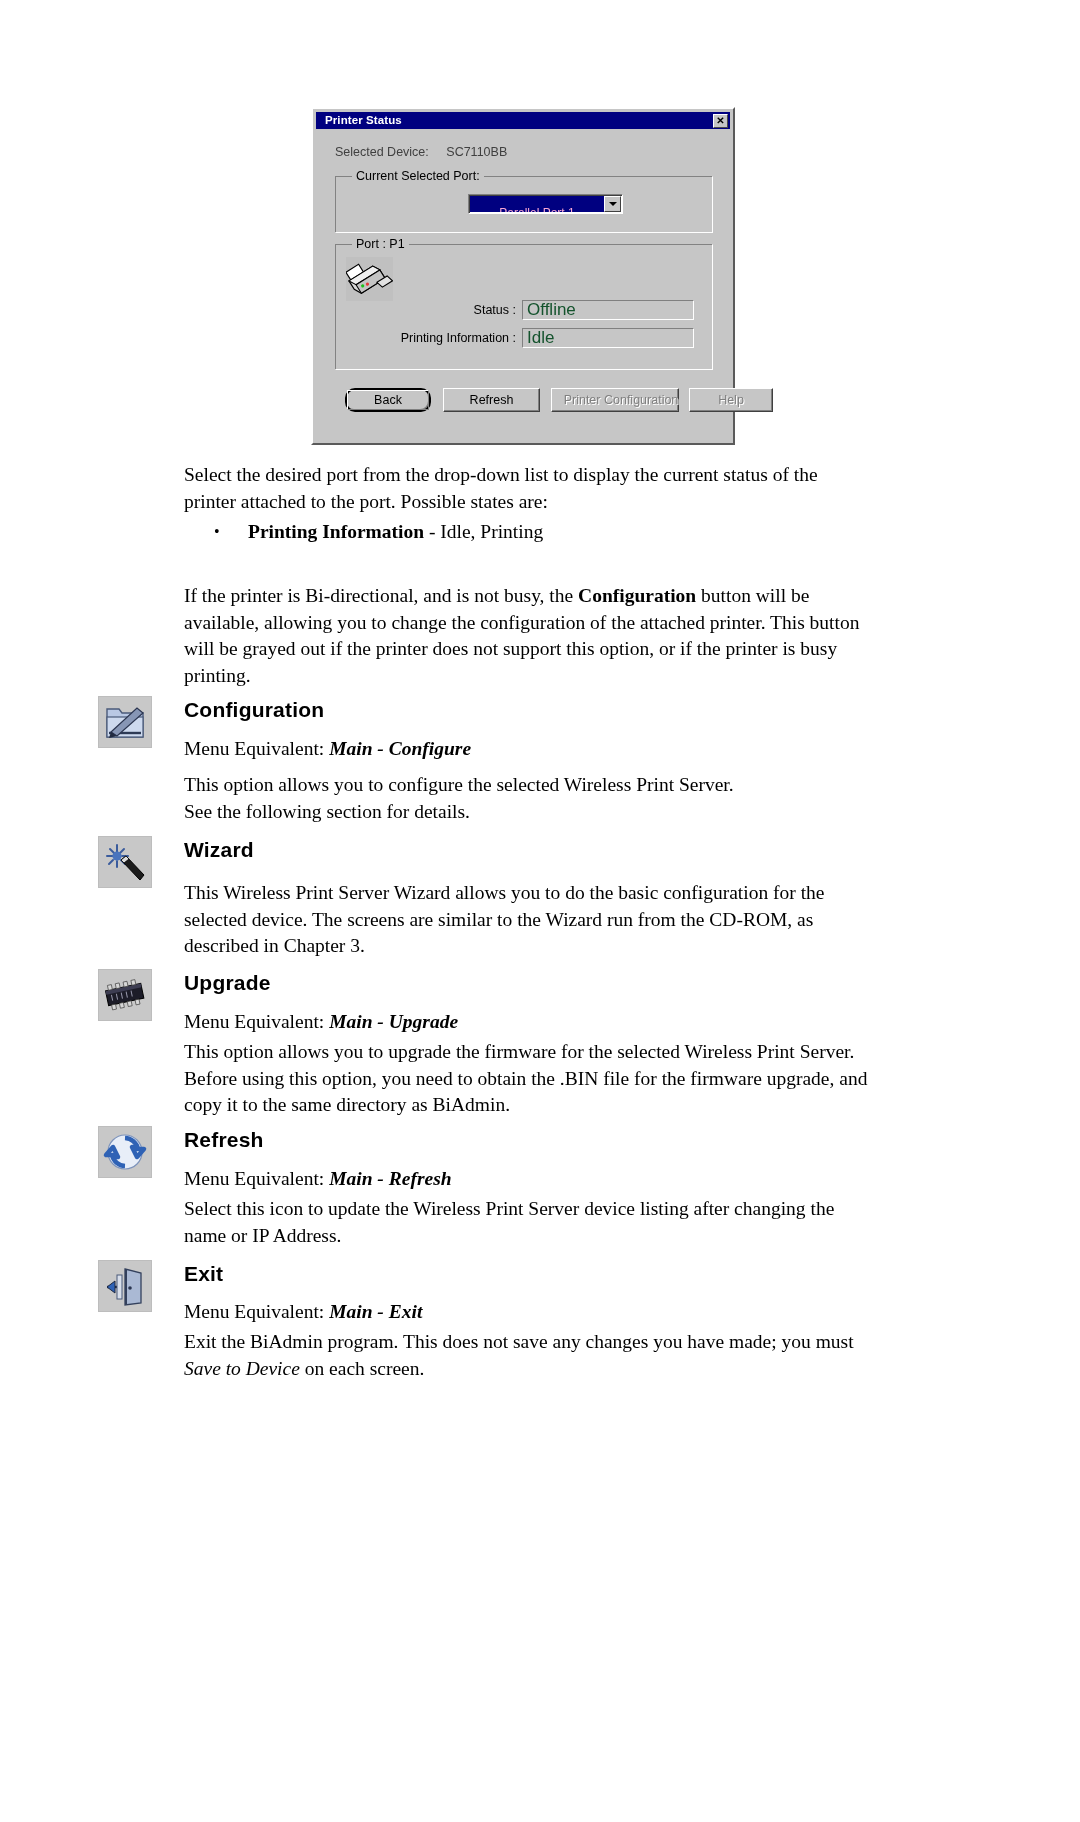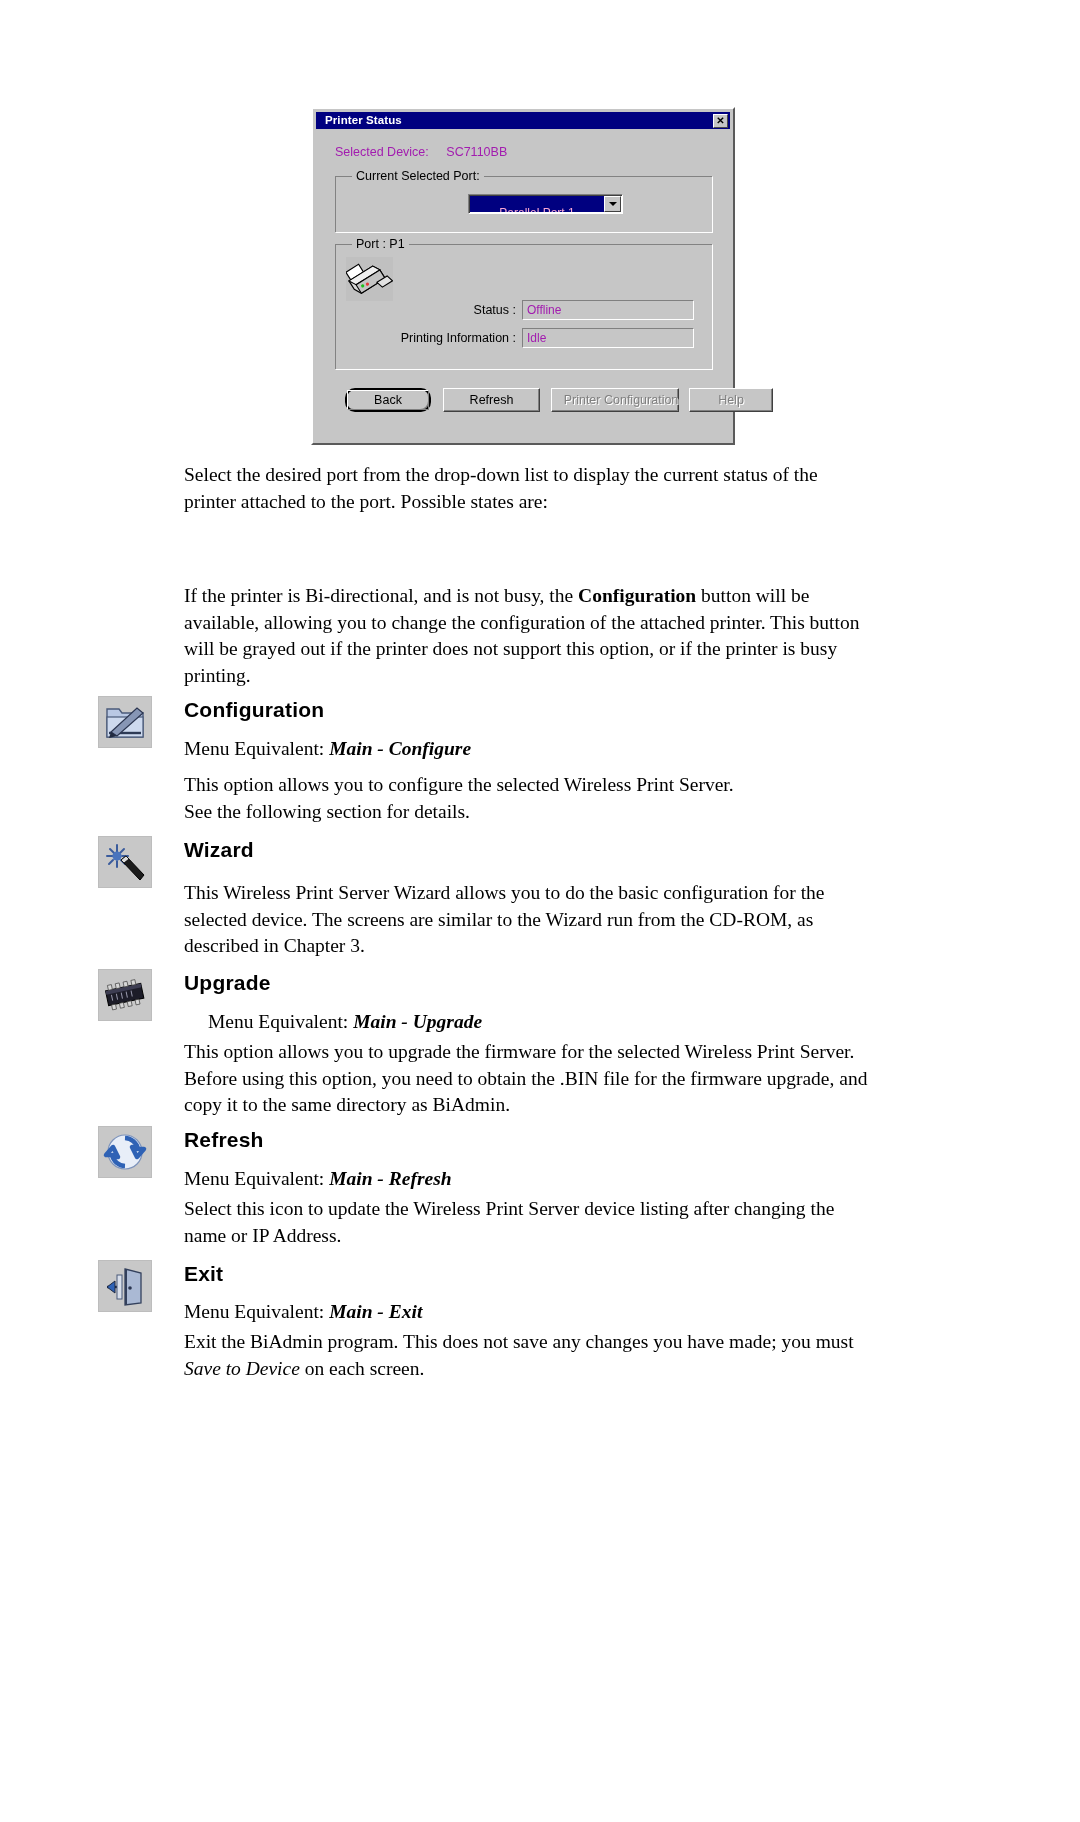--- a/index.html
+++ b/index.html
@@ -69,21 +69,21 @@
     font-family: "Liberation Sans", sans-serif;
     cursor: pointer;
     box-sizing: border-box;
   }
 
   .selected-device {
     position: absolute;
     left: 22px;
     top: 36px;
     font-size: 12.5px;
-    color: #a21caf;
+    color: #404040;
     white-space: nowrap;
   }
   .selected-device .sd-label { margin-right: 14px; }
 
   
   .groupbox {
     position: absolute;
     border: 1px solid #828282;
     border-right-color: #f2f2f2;
     border-bottom-color: #f2f2f2;
@@ -187,24 +187,24 @@
     position: absolute;
     left: 186px;
     width: 172px;
     height: 20px;
     background: #c6c6c6;
     border-top: 1px solid #808080;
     border-left: 1px solid #808080;
     border-right: 1px solid #ffffff;
     border-bottom: 1px solid #ffffff;
     box-sizing: border-box;
-    font-size: 12px;
+    font-size: 17px;
     line-height: 18px;
     padding-left: 4px;
-    color: #a21caf;
+    color: #14532d;
     white-space: nowrap;
     overflow: hidden;
   }
 
   .btn-row {
     position: absolute;
     left: 14px;
     top: 279px;
     width: 396px;
     height: 24px;
@@ -376,20 +376,23 @@
     <div class="btn disabled" style="left:224px; width:128px;padding-left:12px;">Printer Configuration</div>
     <div class="btn disabled" style="left:362px; width:84px;">Help</div>
   </div>
 </div>
 
 <div class="doc">
 
   <div class="para" style="left:184px; top:462px; width:690px;">Select the desired port from the drop-down list to display the current status of the printer attached to the port. Possible states are:</div>
 
   <div class="bullets" style="top:516px;">
+    <div class="bullet">
+      <b class="strong">Printing Information</b><span> - Idle, Printing</span>
+    </div>
   </div>
 
   <div class="para" style="left:184px; top:583px; width:690px;">
     <span>If the printer is Bi-directional, and is not busy, the </span><b class="strong">Configuration</b><span> button will be available, allowing you to change the configuration of the attached printer. This button will be grayed out if the printer does not support this option, or if the printer is busy printing.</span>
   </div>
 
   <div class="section-icon" style="top:696px;">
     <svg width="52" height="50" viewBox="0 0 52 50">
       <rect x="0" y="0" width="52" height="50" fill="#c8c8c8"></rect>
       <polygon points="8,12 20,12 23,16 44,16 44,40 8,40" fill="#b9c8e4" stroke="#4a5a7a" stroke-width="1.4"></polygon>
@@ -447,21 +450,21 @@
           <line x1="13" y1="22" x2="13" y2="28"></line>
           <line x1="18" y1="22" x2="18" y2="28"></line>
           <line x1="23" y1="22" x2="23" y2="28"></line>
           <line x1="28" y1="22" x2="28" y2="28"></line>
           <line x1="33" y1="22" x2="33" y2="28"></line>
         </g>
       </g>
     </svg>
   </div>
   <div class="sec-head" style="top:971px;">Upgrade</div>
-  <div class="para" style="left:184px; top:1009px; width:690px;margin-left:24px;">
+  <div class="para" style="left:184px; top:1009px; width:690px;">
     <span>Menu Equivalent: </span><span class="bi">Main - Upgrade</span>
   </div>
   <div class="para" style="left:184px; top:1039px; width:700px;">This option allows you to upgrade the firmware for the selected Wireless Print Server. Before using this option, you need to obtain the .BIN file for the firmware upgrade, and copy it to the same directory as BiAdmin.</div>
 
   <div class="section-icon" style="top:1126px;">
     <svg width="52" height="50" viewBox="0 0 52 50">
       <rect x="0" y="0" width="52" height="50" fill="#c8c8c8"></rect>
       <circle cx="26" cy="25" r="17" fill="#e8eef8" stroke="#7d93bb" stroke-width="1.2"></circle>
       <path d="M26 11 A14 14 0 0 1 39 22 L33 20 L38 30 L45 22 L39 22" fill="none" stroke="#2f62b5" stroke-width="4.5" stroke-linejoin="round"></path>
       <path d="M26 39 A14 14 0 0 1 13 28 L19 30 L14 20 L7 28 L13 28" fill="none" stroke="#2f62b5" stroke-width="4.5" stroke-linejoin="round"></path>

